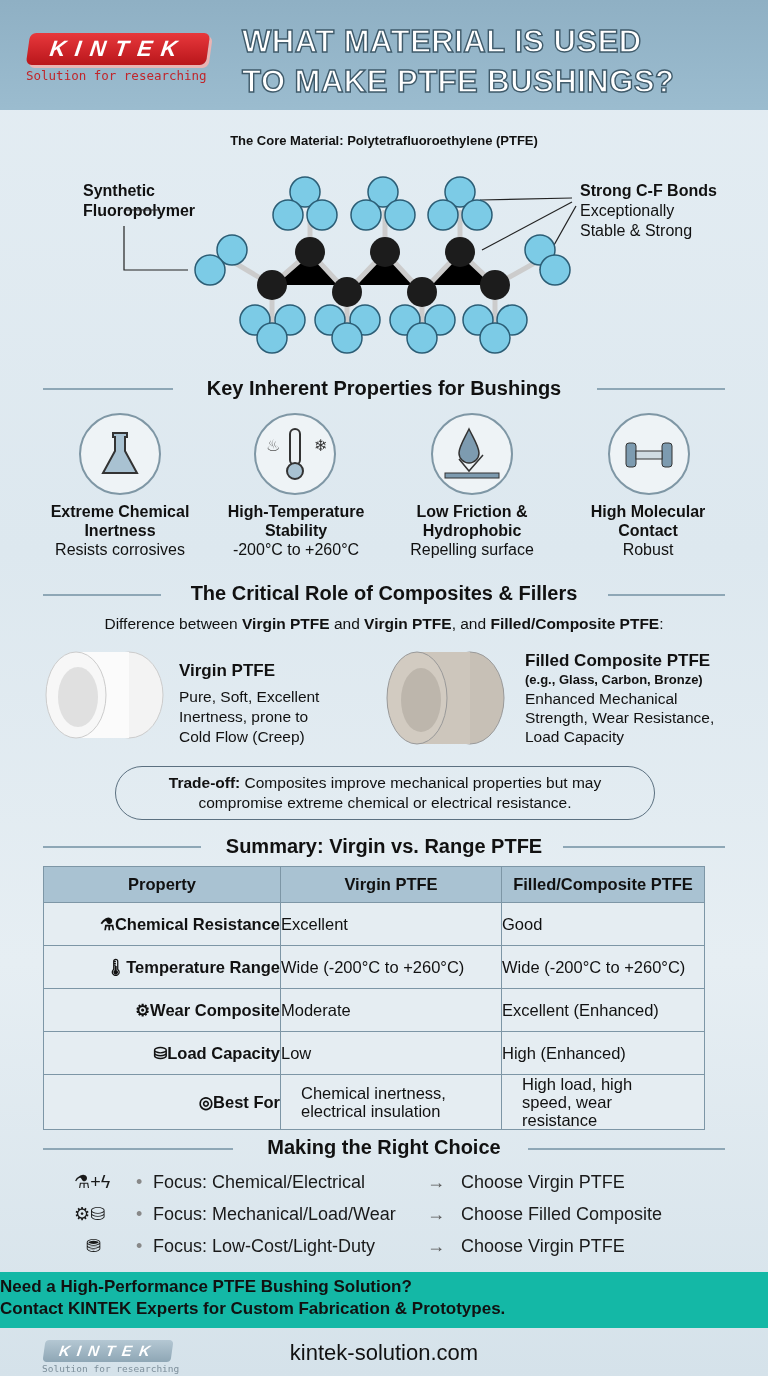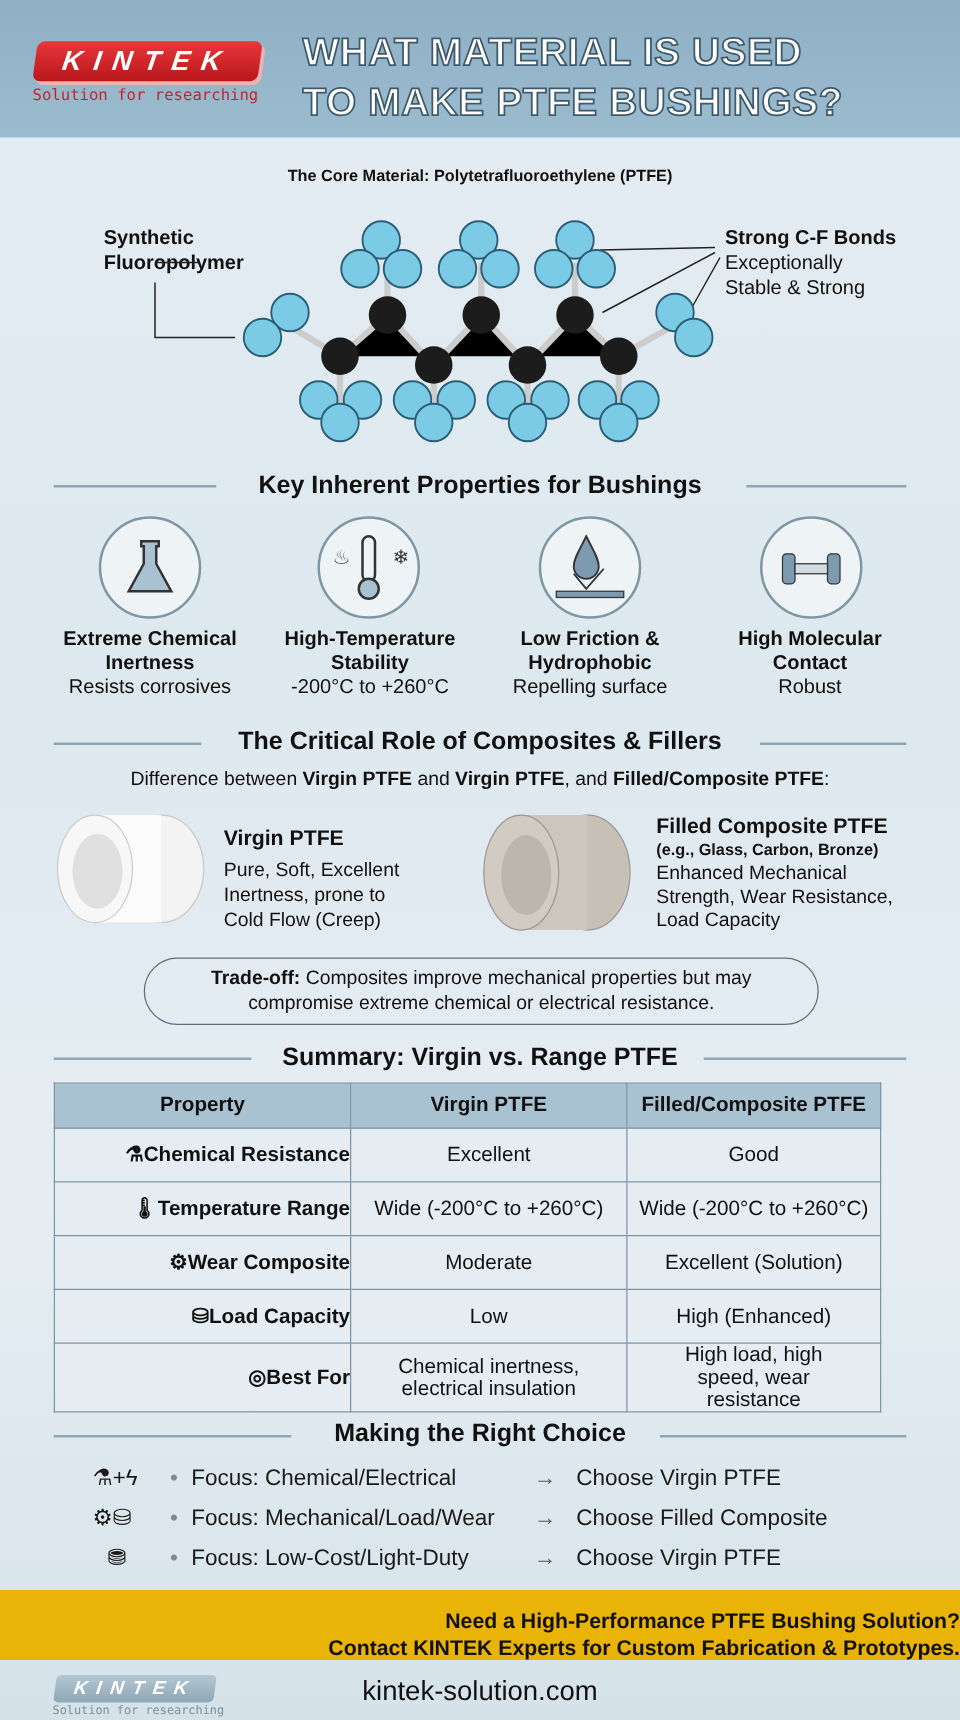--- a/index.html
+++ b/index.html
@@ -11,24 +11,24 @@
 .logo-sub{position:absolute;left:26px;top:68px;font-size:12.5px;color:#c0262b;font-family:"DejaVu Sans Mono",monospace}
 .title{position:absolute;left:242px;top:22px;font-size:31px;font-weight:bold;color:#fff;line-height:40px;-webkit-text-stroke:1.4px #3f5a6a;letter-spacing:0.5px}
 .sec-title{position:absolute;left:0;width:768px;text-align:center;font-weight:bold;font-size:20px;color:#111}
 .rule{position:absolute;height:1.5px;background:#8ea7b6}
 .lbl{position:absolute;font-size:15.5px;line-height:20px}
 .b{font-weight:bold}
 .prop{position:absolute;width:180px;text-align:center;font-size:16px;line-height:19px}
 .circle{position:absolute;width:82px;height:82px;border-radius:50%;border:2px solid #7f97a5;background:#eef3f6}
 table{position:absolute;left:43px;top:866px;width:662px;border-collapse:collapse;font-size:16.5px}
 th{background:#a9c2d2;height:36px;font-weight:bold;border:1px solid #7d96a6;text-align:center}
-td{border:1px solid #7d96a6;height:43px;text-align:center;background:#e5edf2}
+td{border:1px solid #7d96a6;height:43px;background:#e5edf2}
 td.pc{text-align:right;font-weight:bold;padding-left:10px}
 .choice{position:absolute;font-size:18px;line-height:22px;color:#1a1a1a}
-.cta{position:absolute;left:0;top:1272px;width:768px;height:56px;background:#eab308;text-align:right;font-weight:bold;font-size:17px;line-height:22px;padding-top:14px}
+.cta{position:absolute;left:0;top:1272px;width:768px;height:56px;background:#14b8a6;text-align:left;font-weight:bold;font-size:17px;line-height:22px;padding-top:4px}
 .url{position:absolute;left:0;width:768px;top:1340px;text-align:center;font-size:22px;color:#111}
 .logo2{position:absolute;left:44px;top:1340px;width:128px;height:22px;background:linear-gradient(180deg,#b4c7d3,#8ea6b5);border-radius:4px;transform:skewX(-8deg)}
 .logo2 span{display:block;text-align:center;color:#fff;font-weight:bold;font-style:italic;font-size:15px;letter-spacing:7px;line-height:22px}
 .logo2-sub{position:absolute;left:42px;top:1363px;font-size:9.5px;color:#7d8f9b;font-family:"DejaVu Sans Mono",monospace}
 </style>
 </head>
 <body>
 
 <div class="header">
   <div class="logo">
@@ -209,21 +209,21 @@
         <td>Good</td>
       </tr>
 <tr>
         <td class="pc"><span style="display:inline-block;width:34px">🌡</span><span>Temperature Range</span></td>
         <td>Wide (-200°C to +260°C)</td>
         <td>Wide (-200°C to +260°C)</td>
       </tr>
 <tr>
         <td class="pc"><span style="display:inline-block;width:34px">⚙</span><span>Wear Composite</span></td>
         <td>Moderate</td>
-        <td>Excellent (Solution)</td>
+        <td>Excellent (Enhanced)</td>
       </tr>
 <tr>
         <td class="pc"><span style="display:inline-block;width:34px">⛁</span><span>Load Capacity</span></td>
         <td>Low</td>
         <td>High (Enhanced)</td>
       </tr>
 <tr>
         <td class="pc" style="height:46px"><span style="display:inline-block;width:34px">◎</span><span>Best For</span></td>
         <td style="line-height:18px;padding:0 20px">Chemical inertness, electrical insulation</td>
         <td style="line-height:18px;padding:0 20px">High load, high speed, wear resistance</td>

